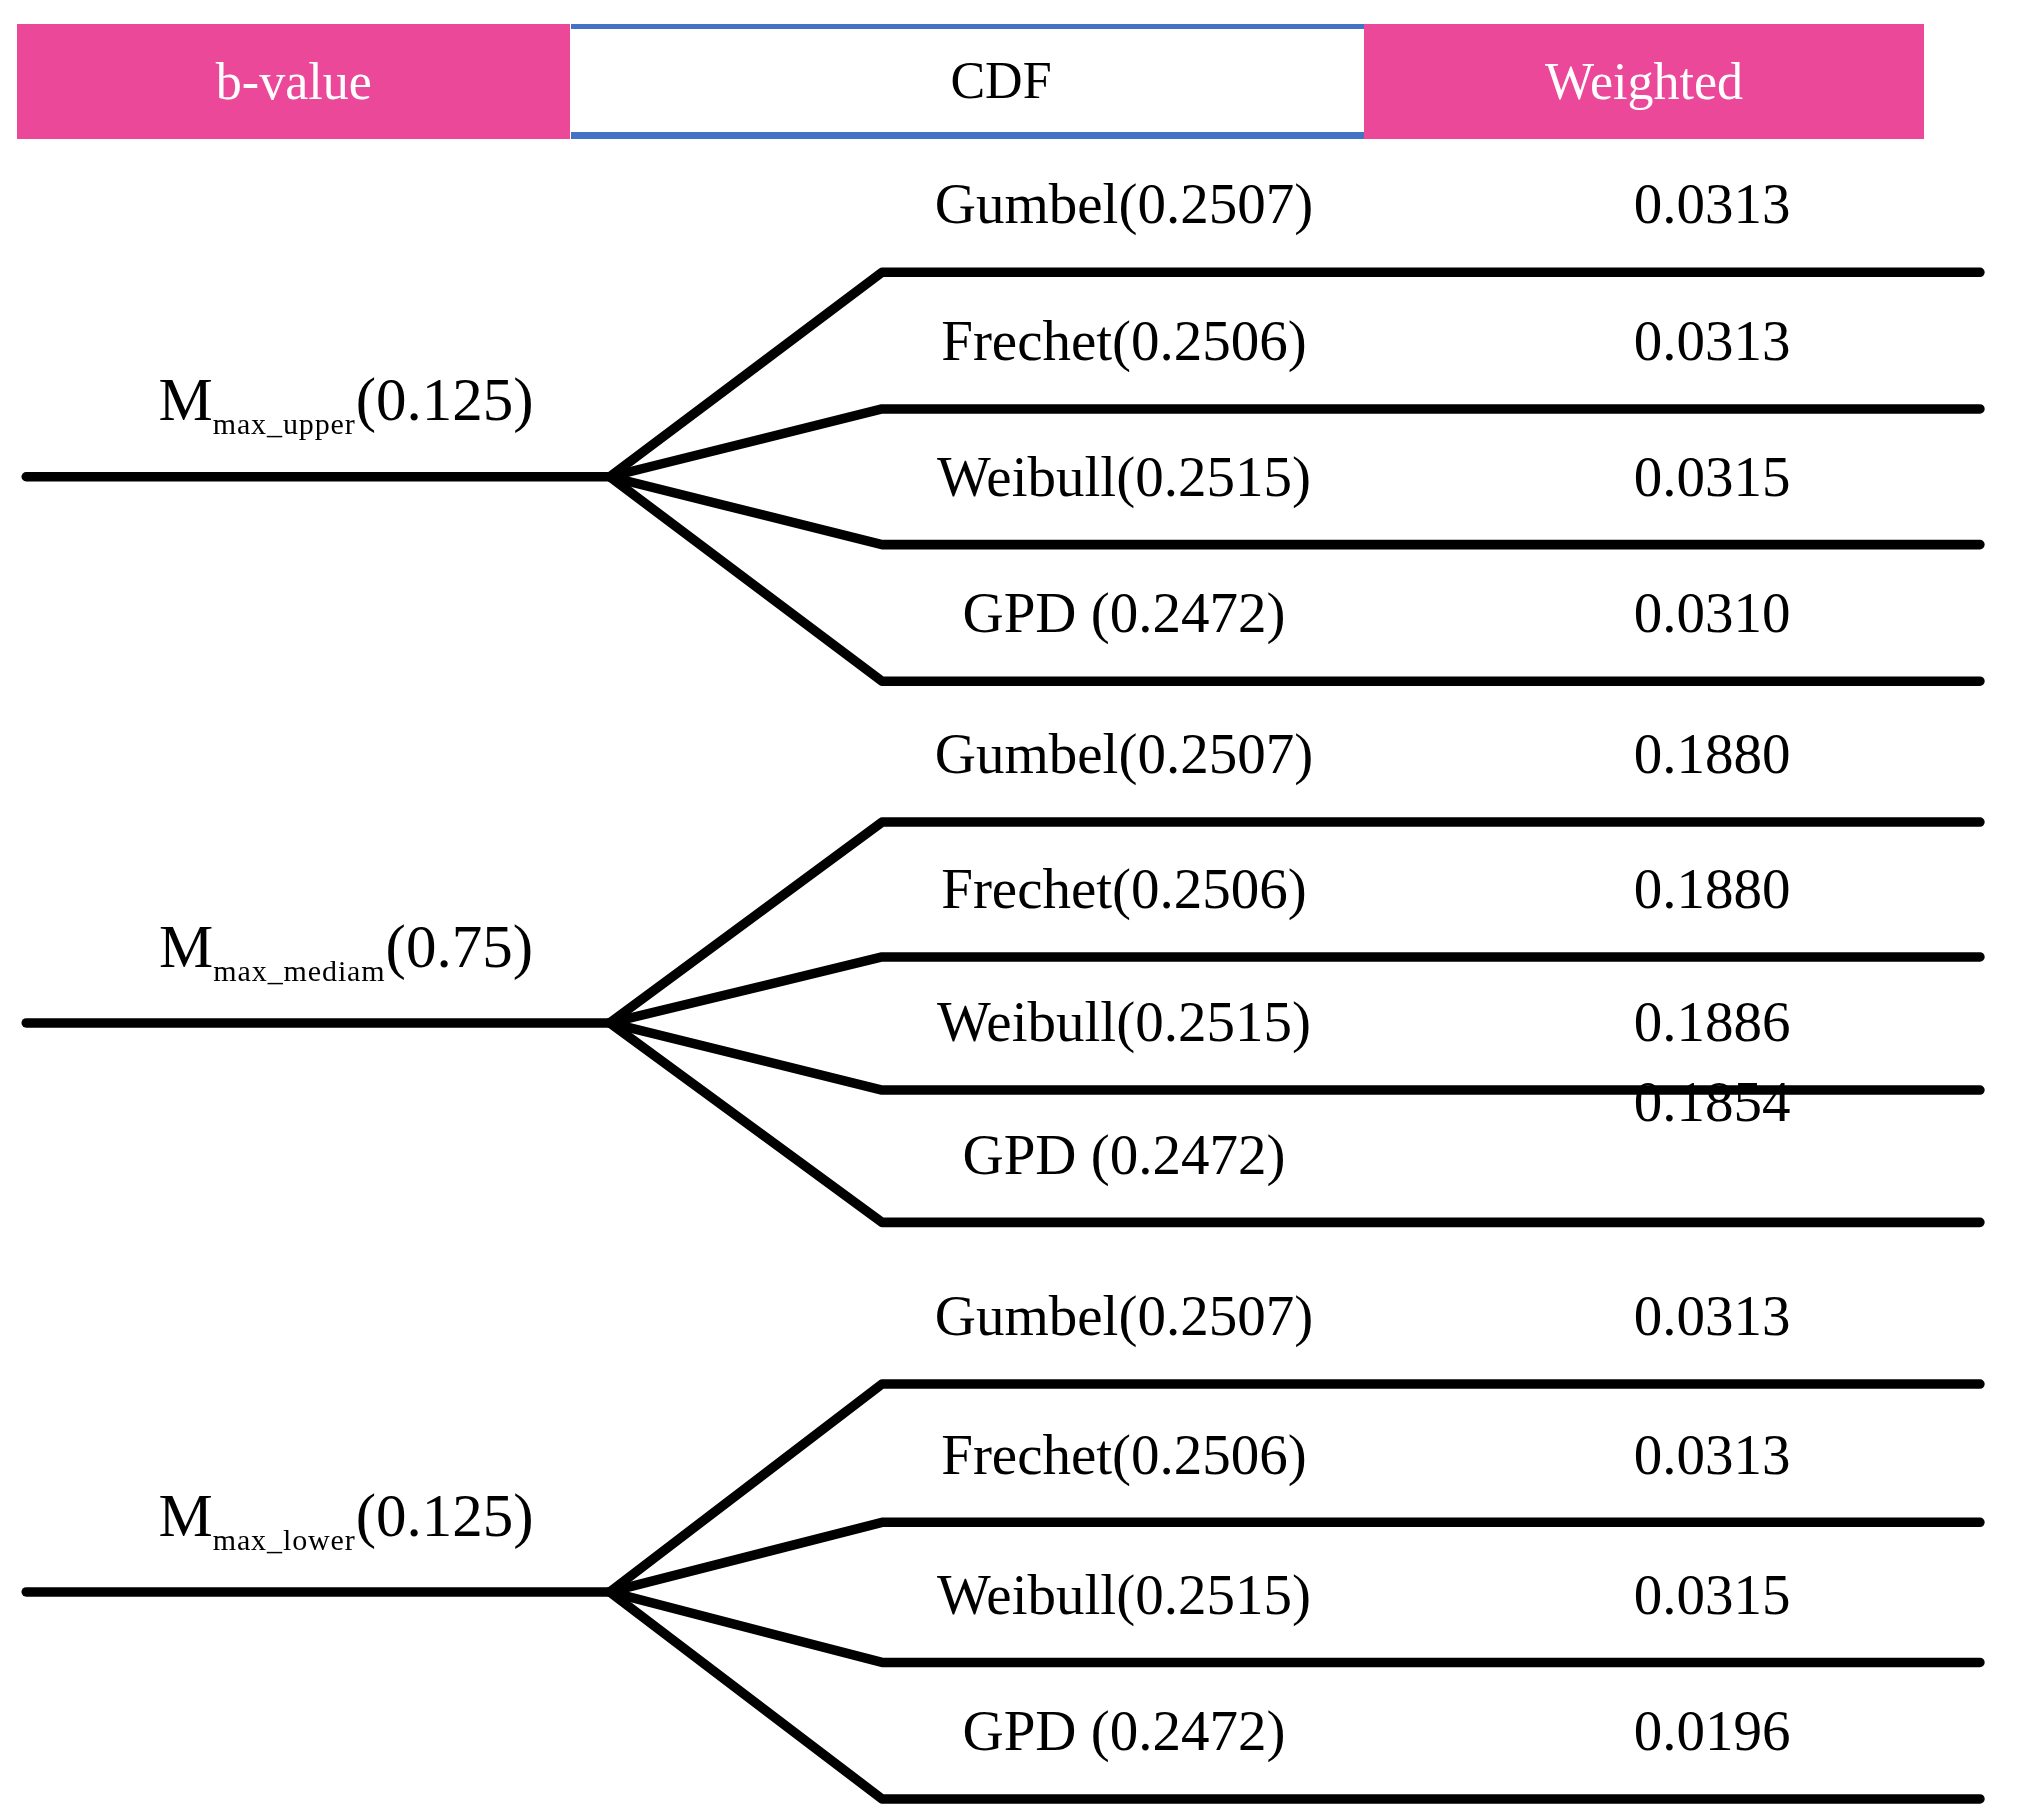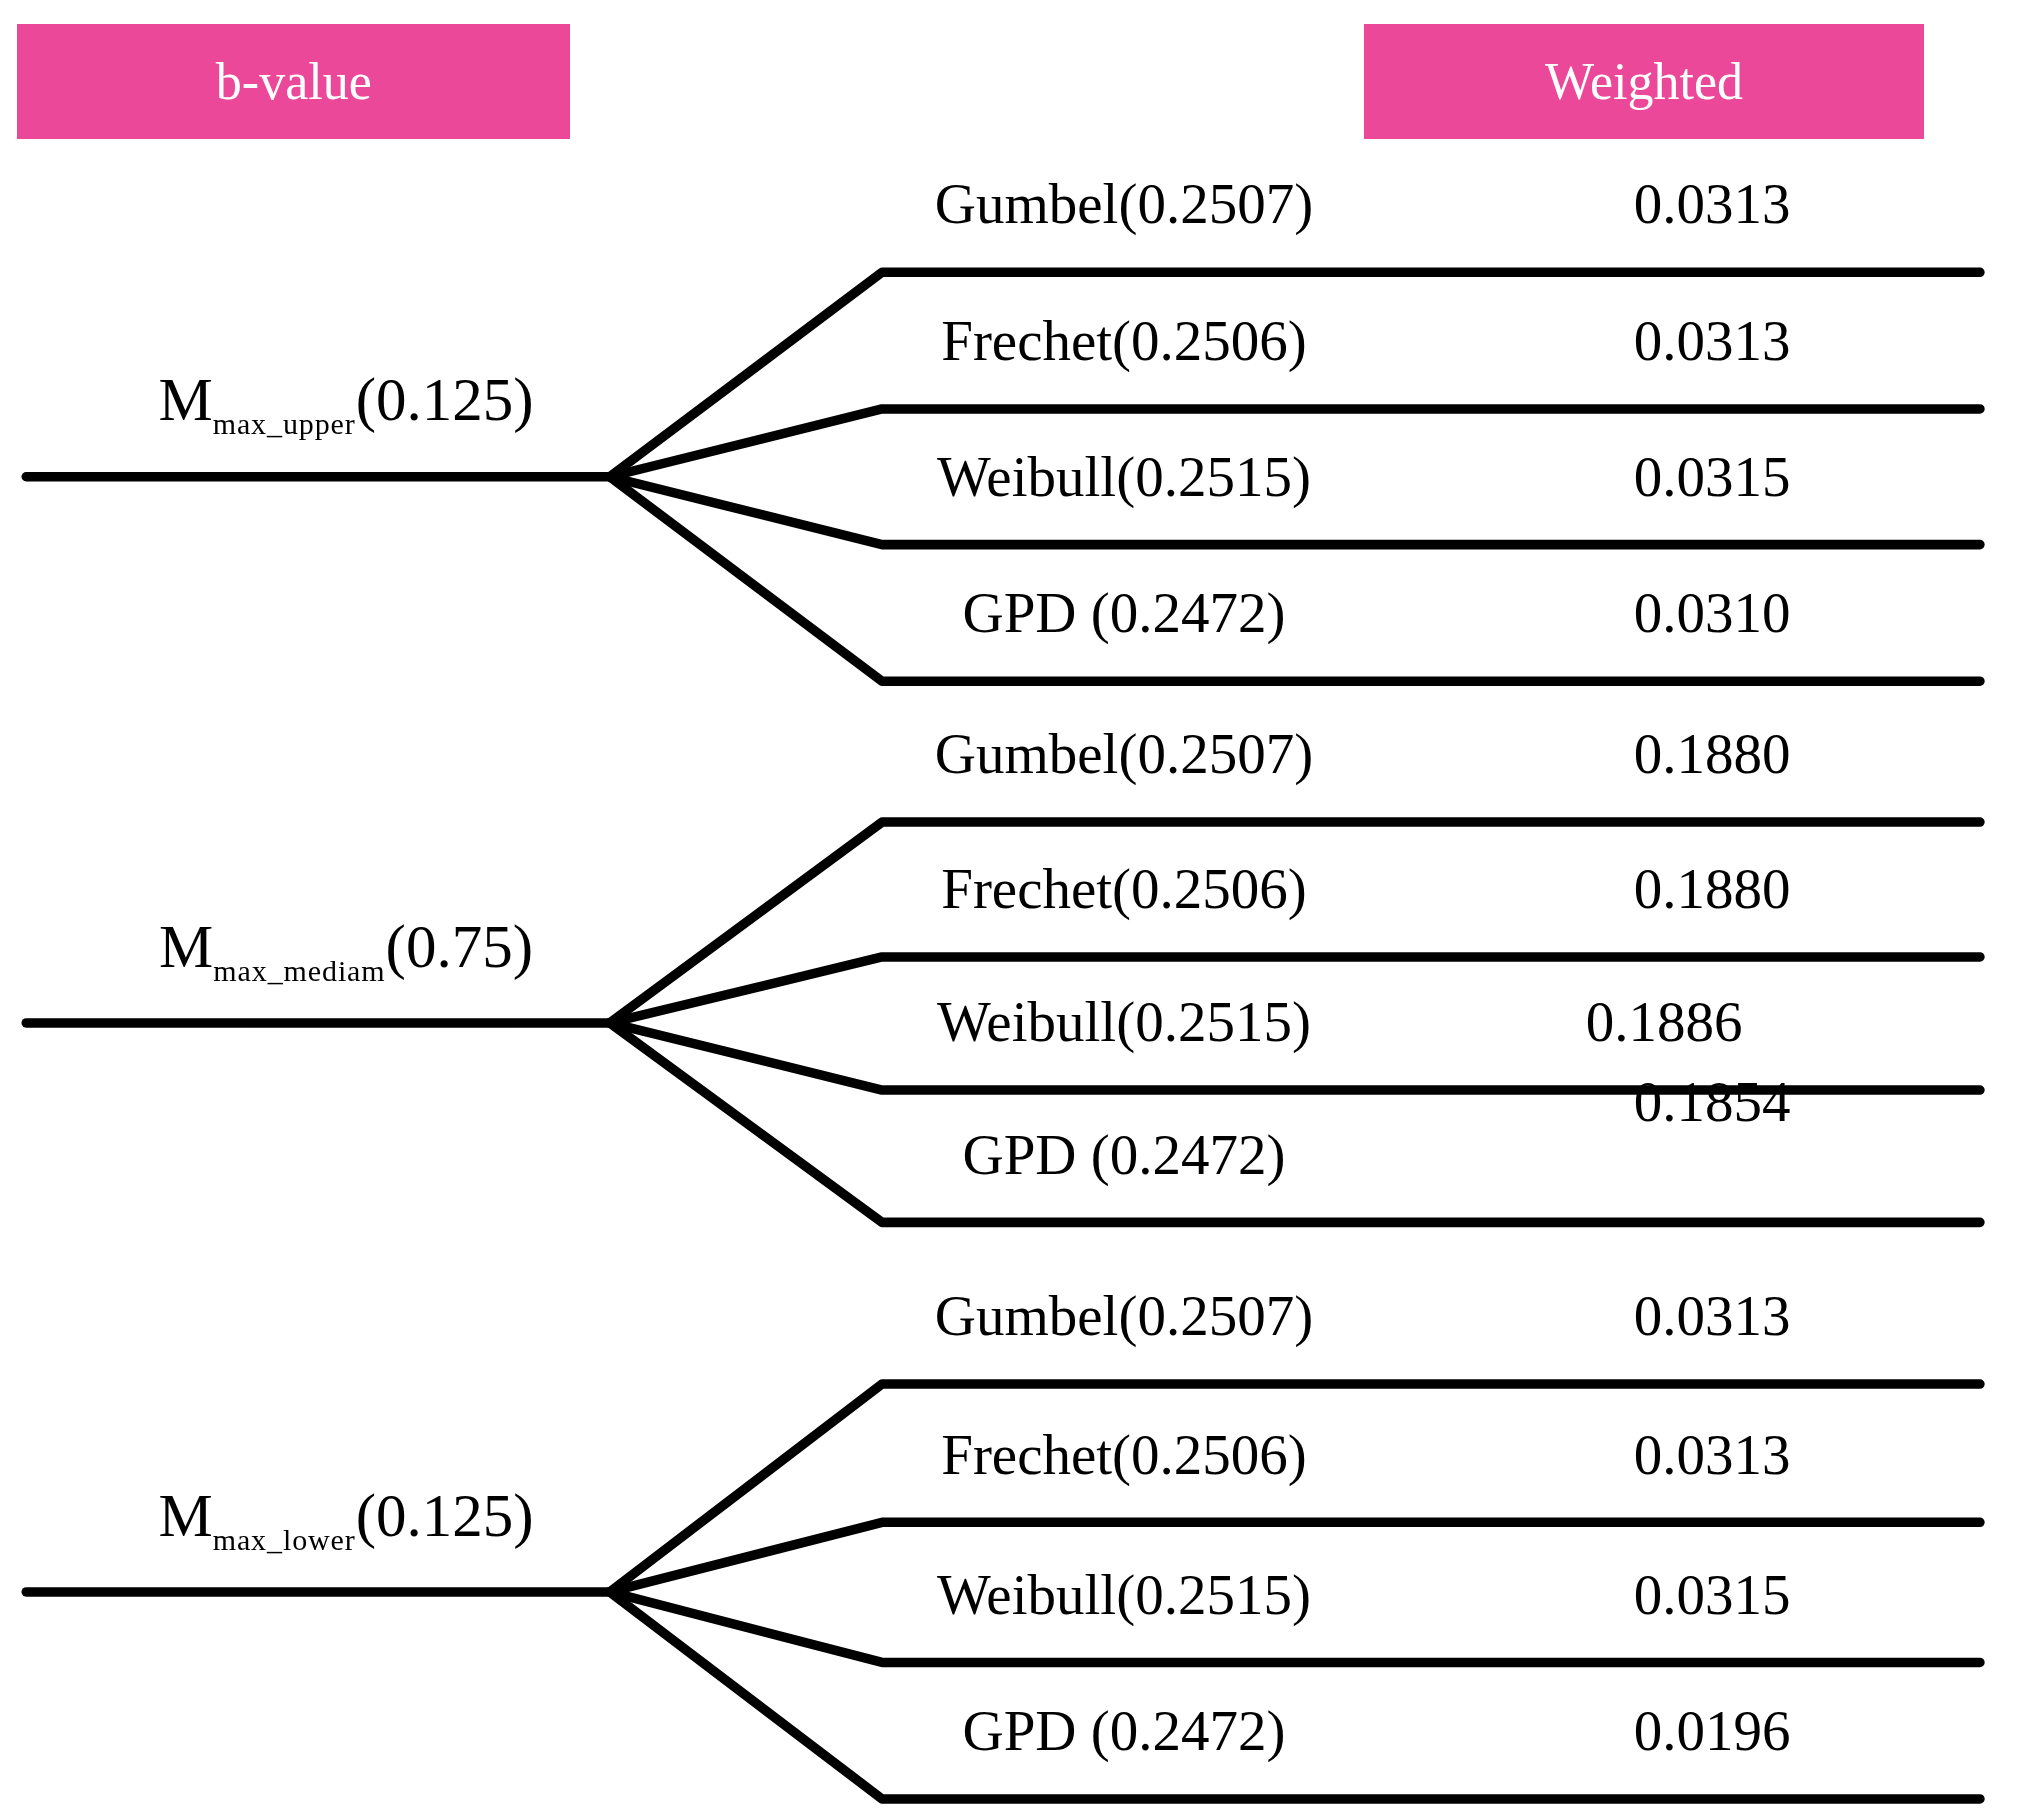--- a/index.html
+++ b/index.html
@@ -35,20 +35,23 @@
   .lbl-sub{font-size:30px;vertical-align:-14px;letter-spacing:0.9px;}
 </style>
 </head>
 <body>
 
 <div class="canvas">
 
   <div class="hdr-cell hdr-solid" style="left:17.3px;width:553px;">
     <span>b-value</span>
   </div>
+  <div class="hdr-cell hdr-outline" style="left:571px;width:860px;">
+    <span>CDF</span>
+  </div>
   <div class="hdr-cell hdr-solid" style="left:1364px;width:560px;">
     <span>Weighted</span>
   </div>
 
   <svg id="tree-svg" width="2020" height="1818" viewBox="0 0 2336 2103">
       <polyline points="30,551.5 705,551.5" fill="none" stroke="#000000" stroke-width="11" stroke-linejoin="round" stroke-linecap="round"></polyline>
       <polyline points="705,551.5 1020,315 2290,315" fill="none" stroke="#000000" stroke-width="11" stroke-linejoin="round" stroke-linecap="round"></polyline>
       <polyline points="705,551.5 1020,473 2290,473" fill="none" stroke="#000000" stroke-width="11" stroke-linejoin="round" stroke-linecap="round"></polyline>
       <polyline points="705,551.5 1020,630 2290,630" fill="none" stroke="#000000" stroke-width="11" stroke-linejoin="round" stroke-linecap="round"></polyline>
       <polyline points="705,551.5 1020,788 2290,788" fill="none" stroke="#000000" stroke-width="11" stroke-linejoin="round" stroke-linecap="round"></polyline>
@@ -72,21 +75,21 @@
       <div class="txt" style="left: 1124px; top: 476px;">Weibull(0.2515)</div>
       <div class="txt" style="left: 1712px; top: 476px;">0.0315</div>
       <div class="txt" style="left: 1124px; top: 612px;">GPD (0.2472)</div>
       <div class="txt" style="left: 1712px; top: 612px;">0.0310</div>
       <div class="txt node-label" style="left: 346px; top: 403px;"><span>M</span><span class="lbl-sub">max_upper</span><span>(0.125)</span></div>
       <div class="txt" style="left: 1124px; top: 753px;">Gumbel(0.2507)</div>
       <div class="txt" style="left: 1712px; top: 753px;">0.1880</div>
       <div class="txt" style="left: 1124px; top: 888px;">Frechet(0.2506)</div>
       <div class="txt" style="left: 1712px; top: 888px;">0.1880</div>
       <div class="txt" style="left: 1124px; top: 1021px;">Weibull(0.2515)</div>
-      <div class="txt" style="left: 1664px; top: 1021px;">0.1886</div>
+      <div class="txt" style="left: 1712px; top: 1021px;">0.1886</div>
       <div class="txt" style="left: 1124px; top: 1154px;">GPD (0.2472)</div>
       <div class="txt" style="left: 1712px; top: 1101px;">0.1854</div>
       <div class="txt node-label" style="left: 346px; top: 950px;"><span>M</span><span class="lbl-sub">max_mediam</span><span>(0.75)</span></div>
       <div class="txt" style="left: 1124px; top: 1315px;">Gumbel(0.2507)</div>
       <div class="txt" style="left: 1712px; top: 1315px;">0.0313</div>
       <div class="txt" style="left: 1124px; top: 1454px;">Frechet(0.2506)</div>
       <div class="txt" style="left: 1712px; top: 1454px;">0.0313</div>
       <div class="txt" style="left: 1124px; top: 1594px;">Weibull(0.2515)</div>
       <div class="txt" style="left: 1712px; top: 1594px;">0.0315</div>
       <div class="txt" style="left: 1124px; top: 1730px;">GPD (0.2472)</div>

